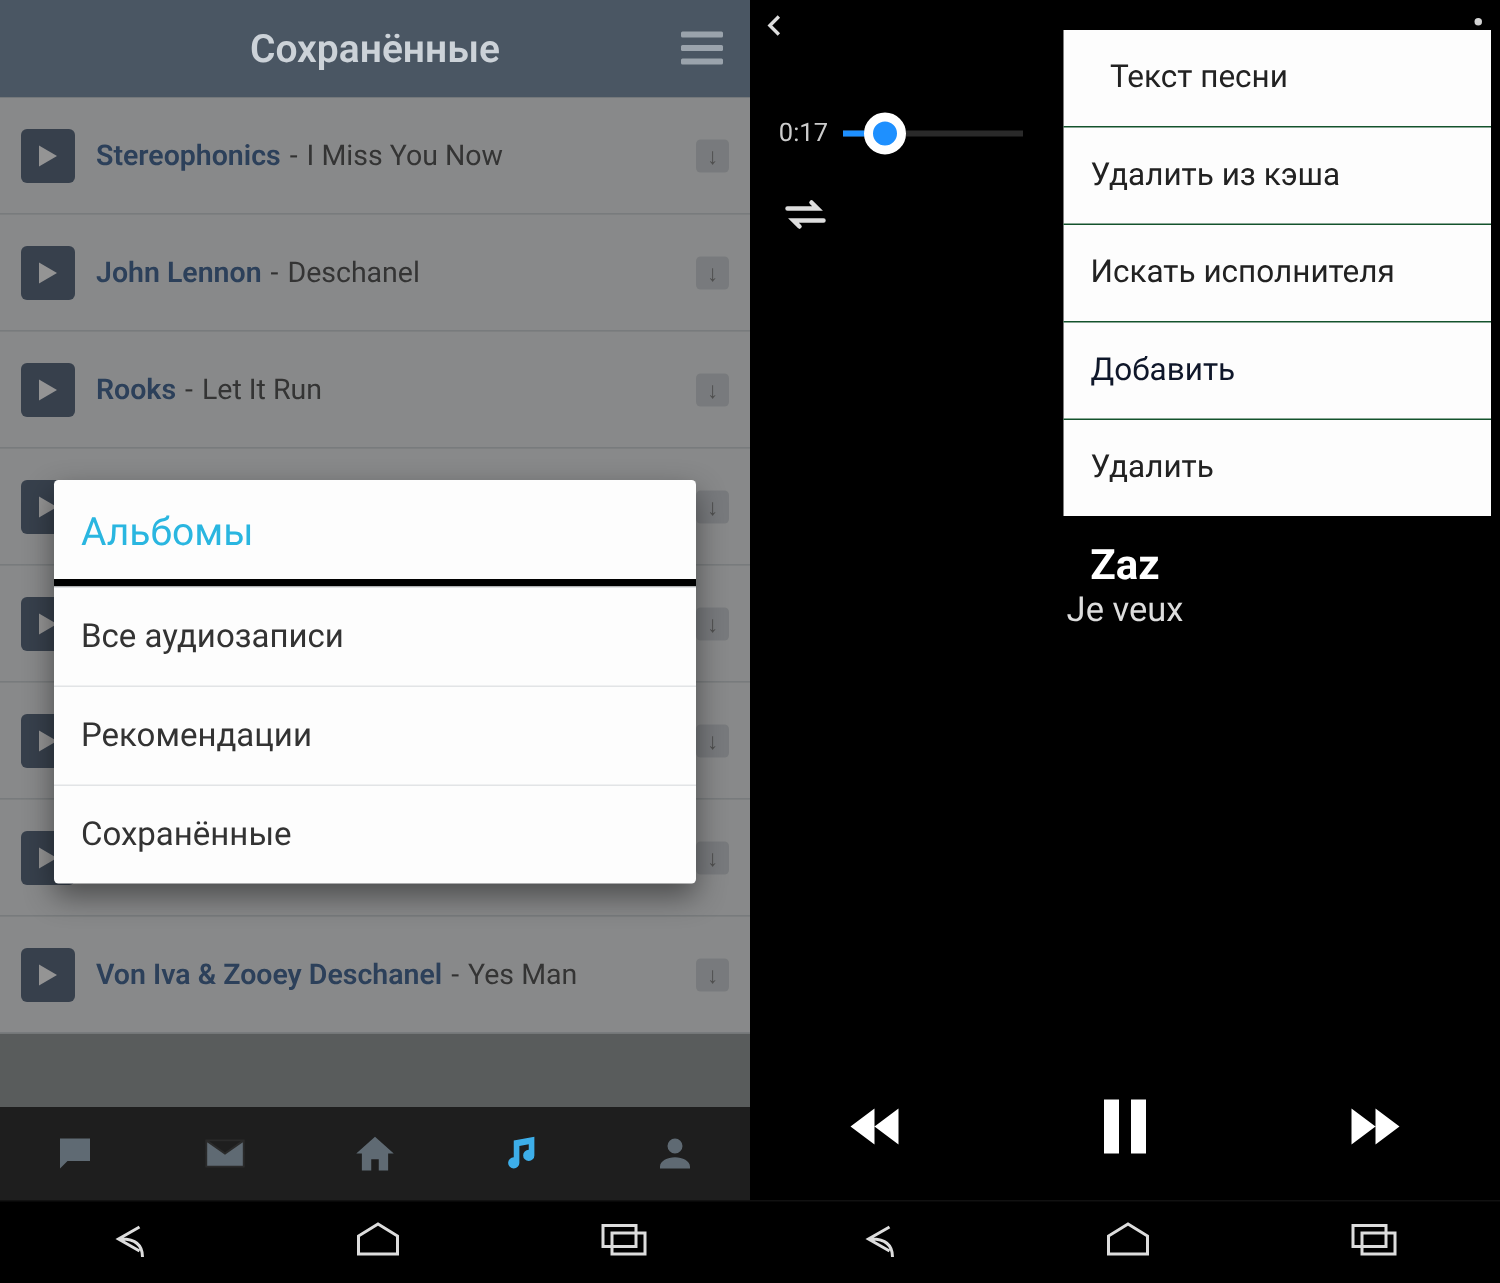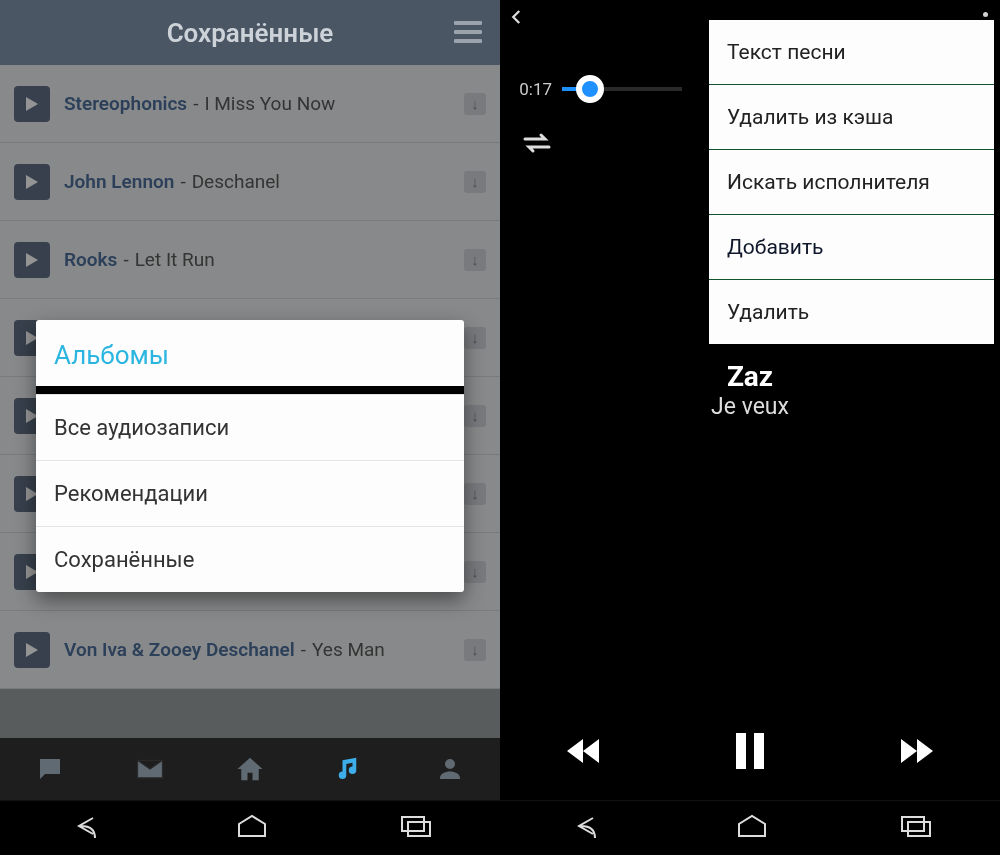--- a/index.html
+++ b/index.html
@@ -42,21 +42,21 @@
 }
 .dl-badge::after { content: "↓"; }
 
 .dim-overlay { position: absolute; inset: 0; background: rgba(0,0,0,0.42); }
 
 .filter-popup {
   position: absolute; left: 36px; top: 255px; right: 36px;
   background: #fdfdfd; border-radius: 3px; box-shadow: 0 8px 20px rgba(0,0,0,0.45);
 }
 .filter-title {
-  color: #2ab6e0; font-size: 26px; padding: 20px 18px 16px; border-bottom: 8px solid #000000;
+  color: #2ab6e0; font-size: 26px; padding: 20px 18px 16px; border-bottom: 5px solid #000000;
 }
 .filter-opt {
   padding: 20px 18px; font-size: 22px; color: #333; border-top: 1px solid #e2e4e6;
 }
 .filter-opt:first-of-type { border-top: none; }
 
 .app-tabs { height: 62px; background: #1e1e1e; display: flex; }
 .app-tab { flex: 1; display: flex; align-items: center; justify-content: center; }
 .app-tab svg { width: 30px; height: 30px; }
 
@@ -78,21 +78,21 @@
 }
 
 .repeat-row { padding: 26px 0 0 20px; }
 .repeat-icon svg { width: 34px; height: 26px; }
 
 .context-menu {
   position: absolute; right: 6px; top: 20px; width: 285px; background: #fdfdfd; color: #222;
   box-shadow: 0 6px 18px rgba(0,0,0,0.5);
 }
 .ctx-item { padding: 20px 18px; font-size: 21px; border-top: 1px solid #14532d; }
-.ctx-item:first-child { border-top: none; }
+.ctx-item:first-child { border-top: none; margin-left: 13px; }
 .ctx-item.disabled { color: #0f172a; }
 
 .now-area { position: absolute; left: 0; right: 0; top: 360px; text-align: center; }
 .now-artist { font-size: 28px; font-weight: 700; color: #fff; }
 .now-title { font-size: 23px; color: #ddd; margin-top: 0; }
 
 .controls { position: absolute; left: 0; right: 0; bottom: 62px; height: 80px; display: flex; align-items: center; justify-content: space-around; }
 .controls svg { fill: #fff; }
 
 

